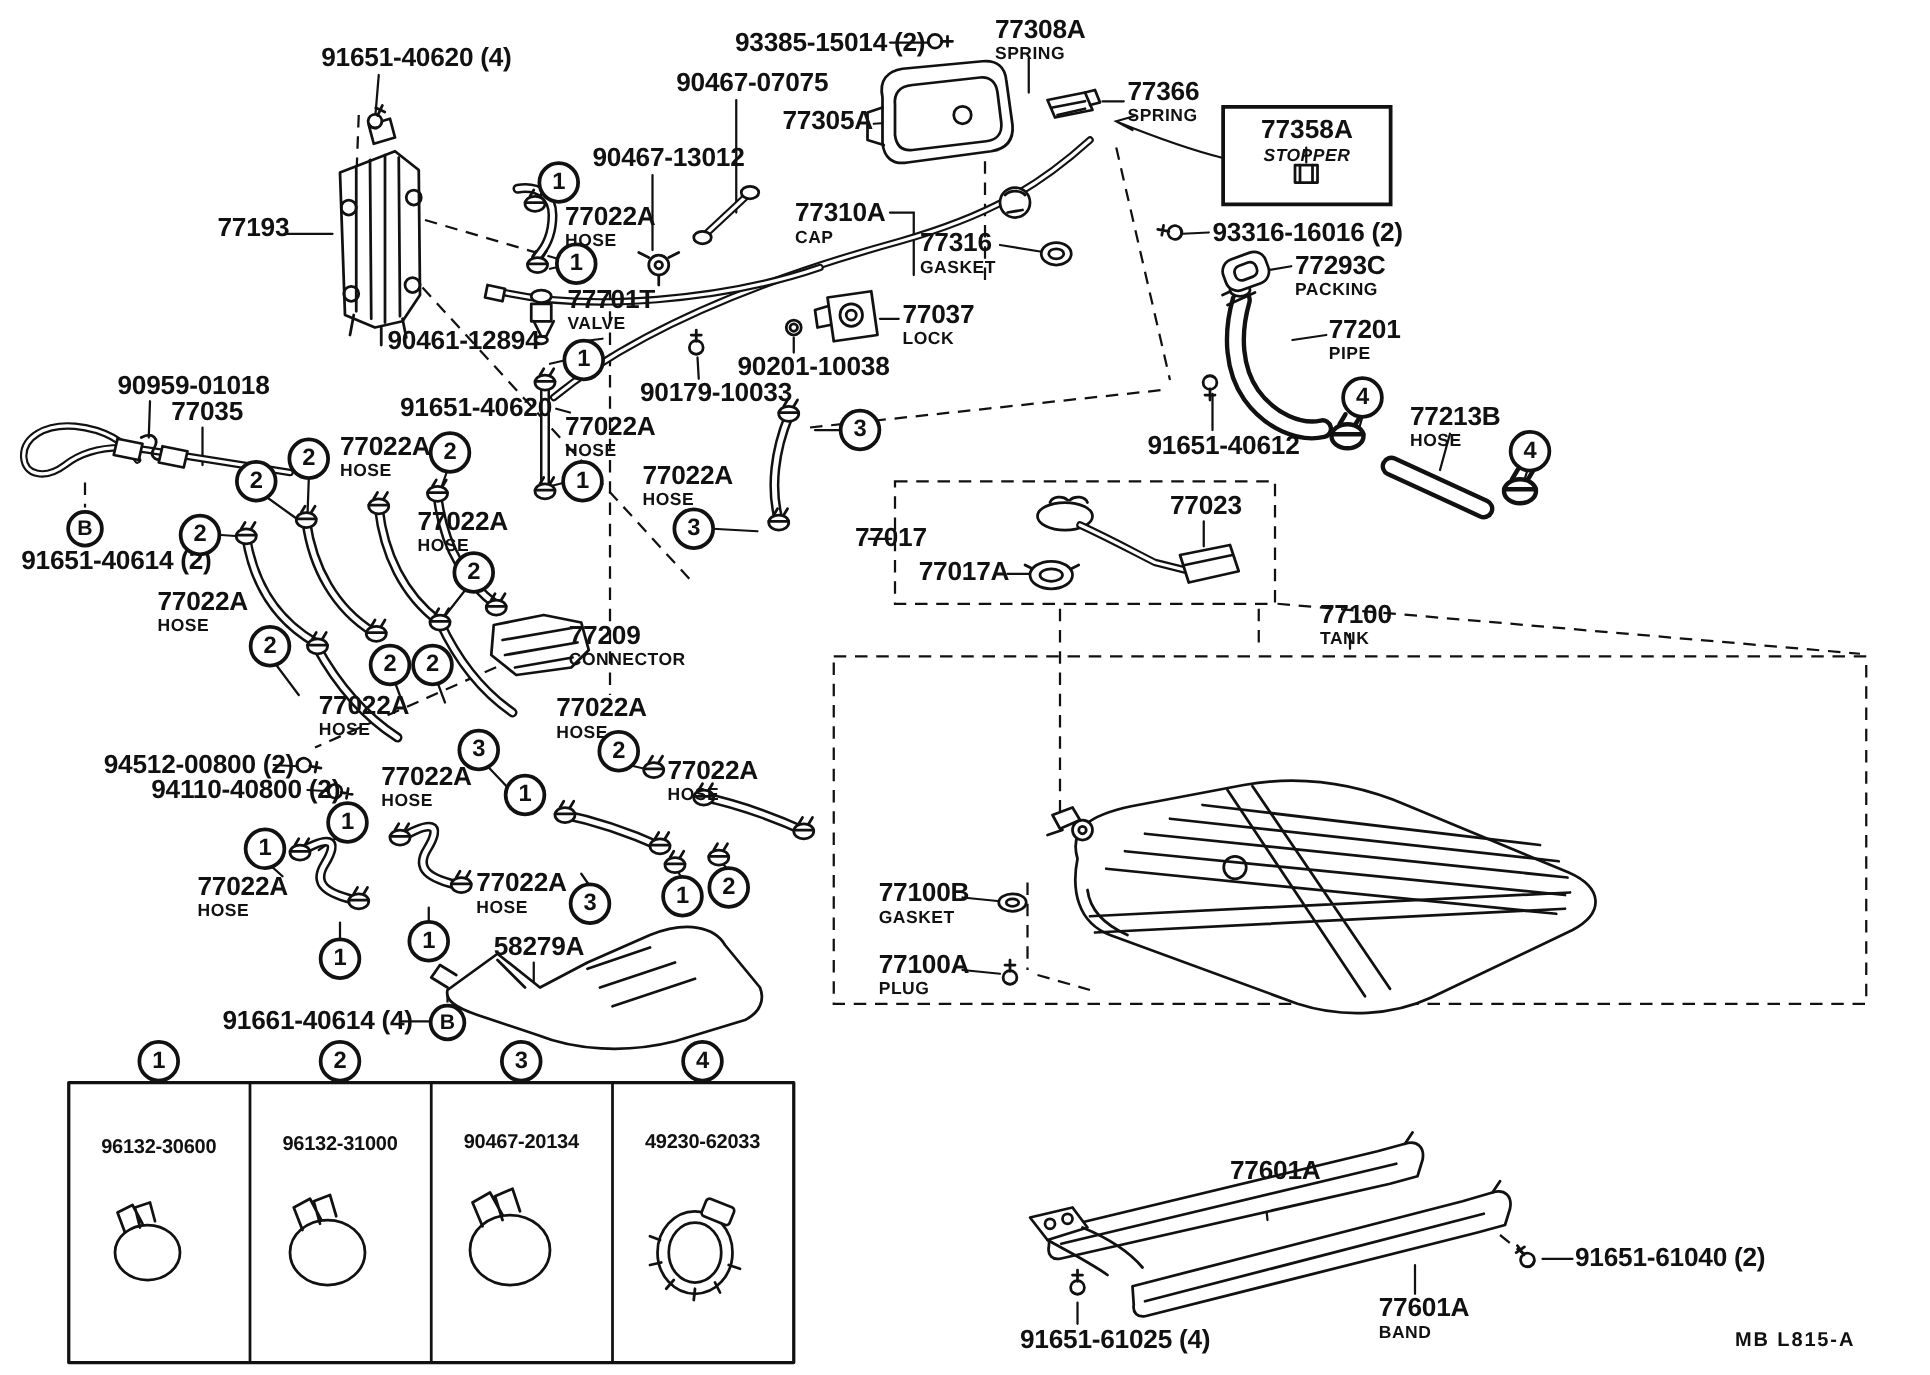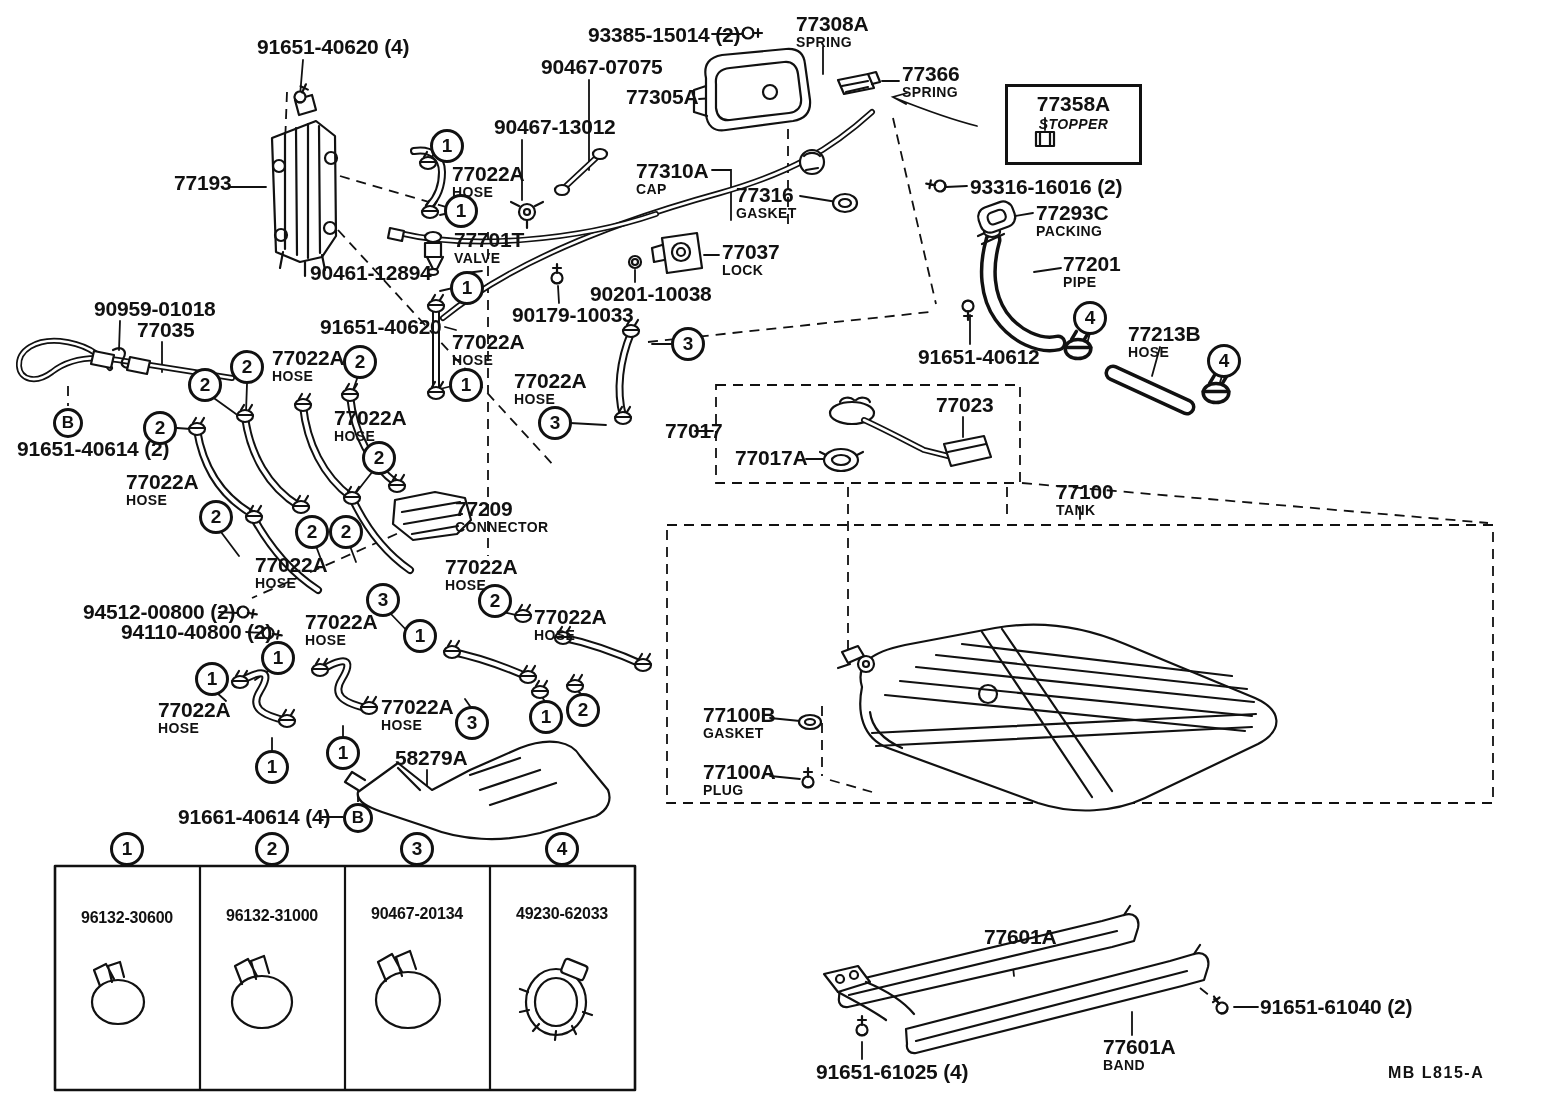--- a/index.html
+++ b/index.html
@@ -9,21 +9,21 @@
   .plabel{position:absolute;font-weight:bold;line-height:1.04;white-space:nowrap;letter-spacing:-0.2px;}
   .plabel.center{transform:translateX(-50%);text-align:center;}
   .pnum{font-size:21px;}
   .psub{font-size:14px;letter-spacing:0.4px;}
   .plabel.small .pnum{font-size:16px;}
   .co{position:absolute;width:34px;height:34px;border:3px solid #111;border-radius:50%;background:#fff;
       box-sizing:border-box;display:flex;align-items:center;justify-content:center;
       font-size:19px;font-weight:bold;z-index:5;}
   .cob{width:30px;height:30px;font-size:17px;}
   .stopper-box{position:absolute;left:977px;top:84px;width:137px;height:81px;border:3px solid #111;
-      box-sizing:border-box;text-align:center;padding-top:5px;font-weight:bold;background:transparent;z-index:4;margin-left:28px;}
+      box-sizing:border-box;text-align:center;padding-top:5px;font-weight:bold;background:transparent;z-index:4;}
   .stopper-box .pnum{font-size:21px;}
   .stopper-box .psub{font-size:14px;letter-spacing:0.4px;font-style:italic;}
   .footer-code{position:absolute;left:1388px;top:1064px;font-size:16px;font-weight:bold;letter-spacing:1.5px;}
   
   .ln{stroke:#111;stroke-width:2.2;fill:none;stroke-linejoin:round;stroke-linecap:round;}
   .fw{fill:#fff;}
   .ld{stroke:#111;stroke-width:1.8;fill:none;stroke-linecap:round;}
   .dd{stroke:#111;stroke-width:1.8;fill:none;stroke-dasharray:10 7;}
   .to{stroke:#111;stroke-width:8;fill:none;stroke-linecap:round;}
   .ti{stroke:#fff;stroke-width:4;fill:none;stroke-linecap:round;}
@@ -286,21 +286,21 @@
       <div class="plabel" style="left: 541px; top: 56px;">
         <div class="pnum">90467-07075</div>
       </div>
       <div class="plabel" style="left: 902px; top: 63px;">
         <div class="pnum">77366</div>
         <div class="psub">SPRING</div>
       </div>
       <div class="plabel" style="left: 626px; top: 86px;">
         <div class="pnum">77305A</div>
       </div>
-      <div class="plabel" style="left: 494px; top: 116px; text-align: right;">
+      <div class="plabel" style="left: 474px; top: 116px; text-align: right;">
         <div class="pnum">90467-13012</div>
       </div>
       <div class="plabel" style="left: 174px; top: 172px;">
         <div class="pnum">77193</div>
       </div>
       <div class="plabel" style="left: 452px; top: 163px;">
         <div class="pnum">77022A</div>
         <div class="psub">HOSE</div>
       </div>
       <div class="plabel" style="left: 636px; top: 160px;">
@@ -371,21 +371,21 @@
         <div class="pnum">77022A</div>
         <div class="psub">HOSE</div>
       </div>
       <div class="plabel" style="left: 17px; top: 438px;">
         <div class="pnum">91651-40614 (2)</div>
       </div>
       <div class="plabel" style="left: 126px; top: 471px;">
         <div class="pnum">77022A</div>
         <div class="psub">HOSE</div>
       </div>
-      <div class="plabel" style="left: 665px; top: 420px;">
+      <div class="plabel" style="left: 684px; top: 420px;">
         <div class="pnum">77017</div>
       </div>
       <div class="plabel" style="left: 936px; top: 394px;">
         <div class="pnum">77023</div>
       </div>
       <div class="plabel" style="left: 735px; top: 447px; text-align: center;">
         <div class="pnum">77017A</div>
       </div>
       <div class="plabel" style="left: 455px; top: 498px;">
         <div class="pnum">77209</div>

